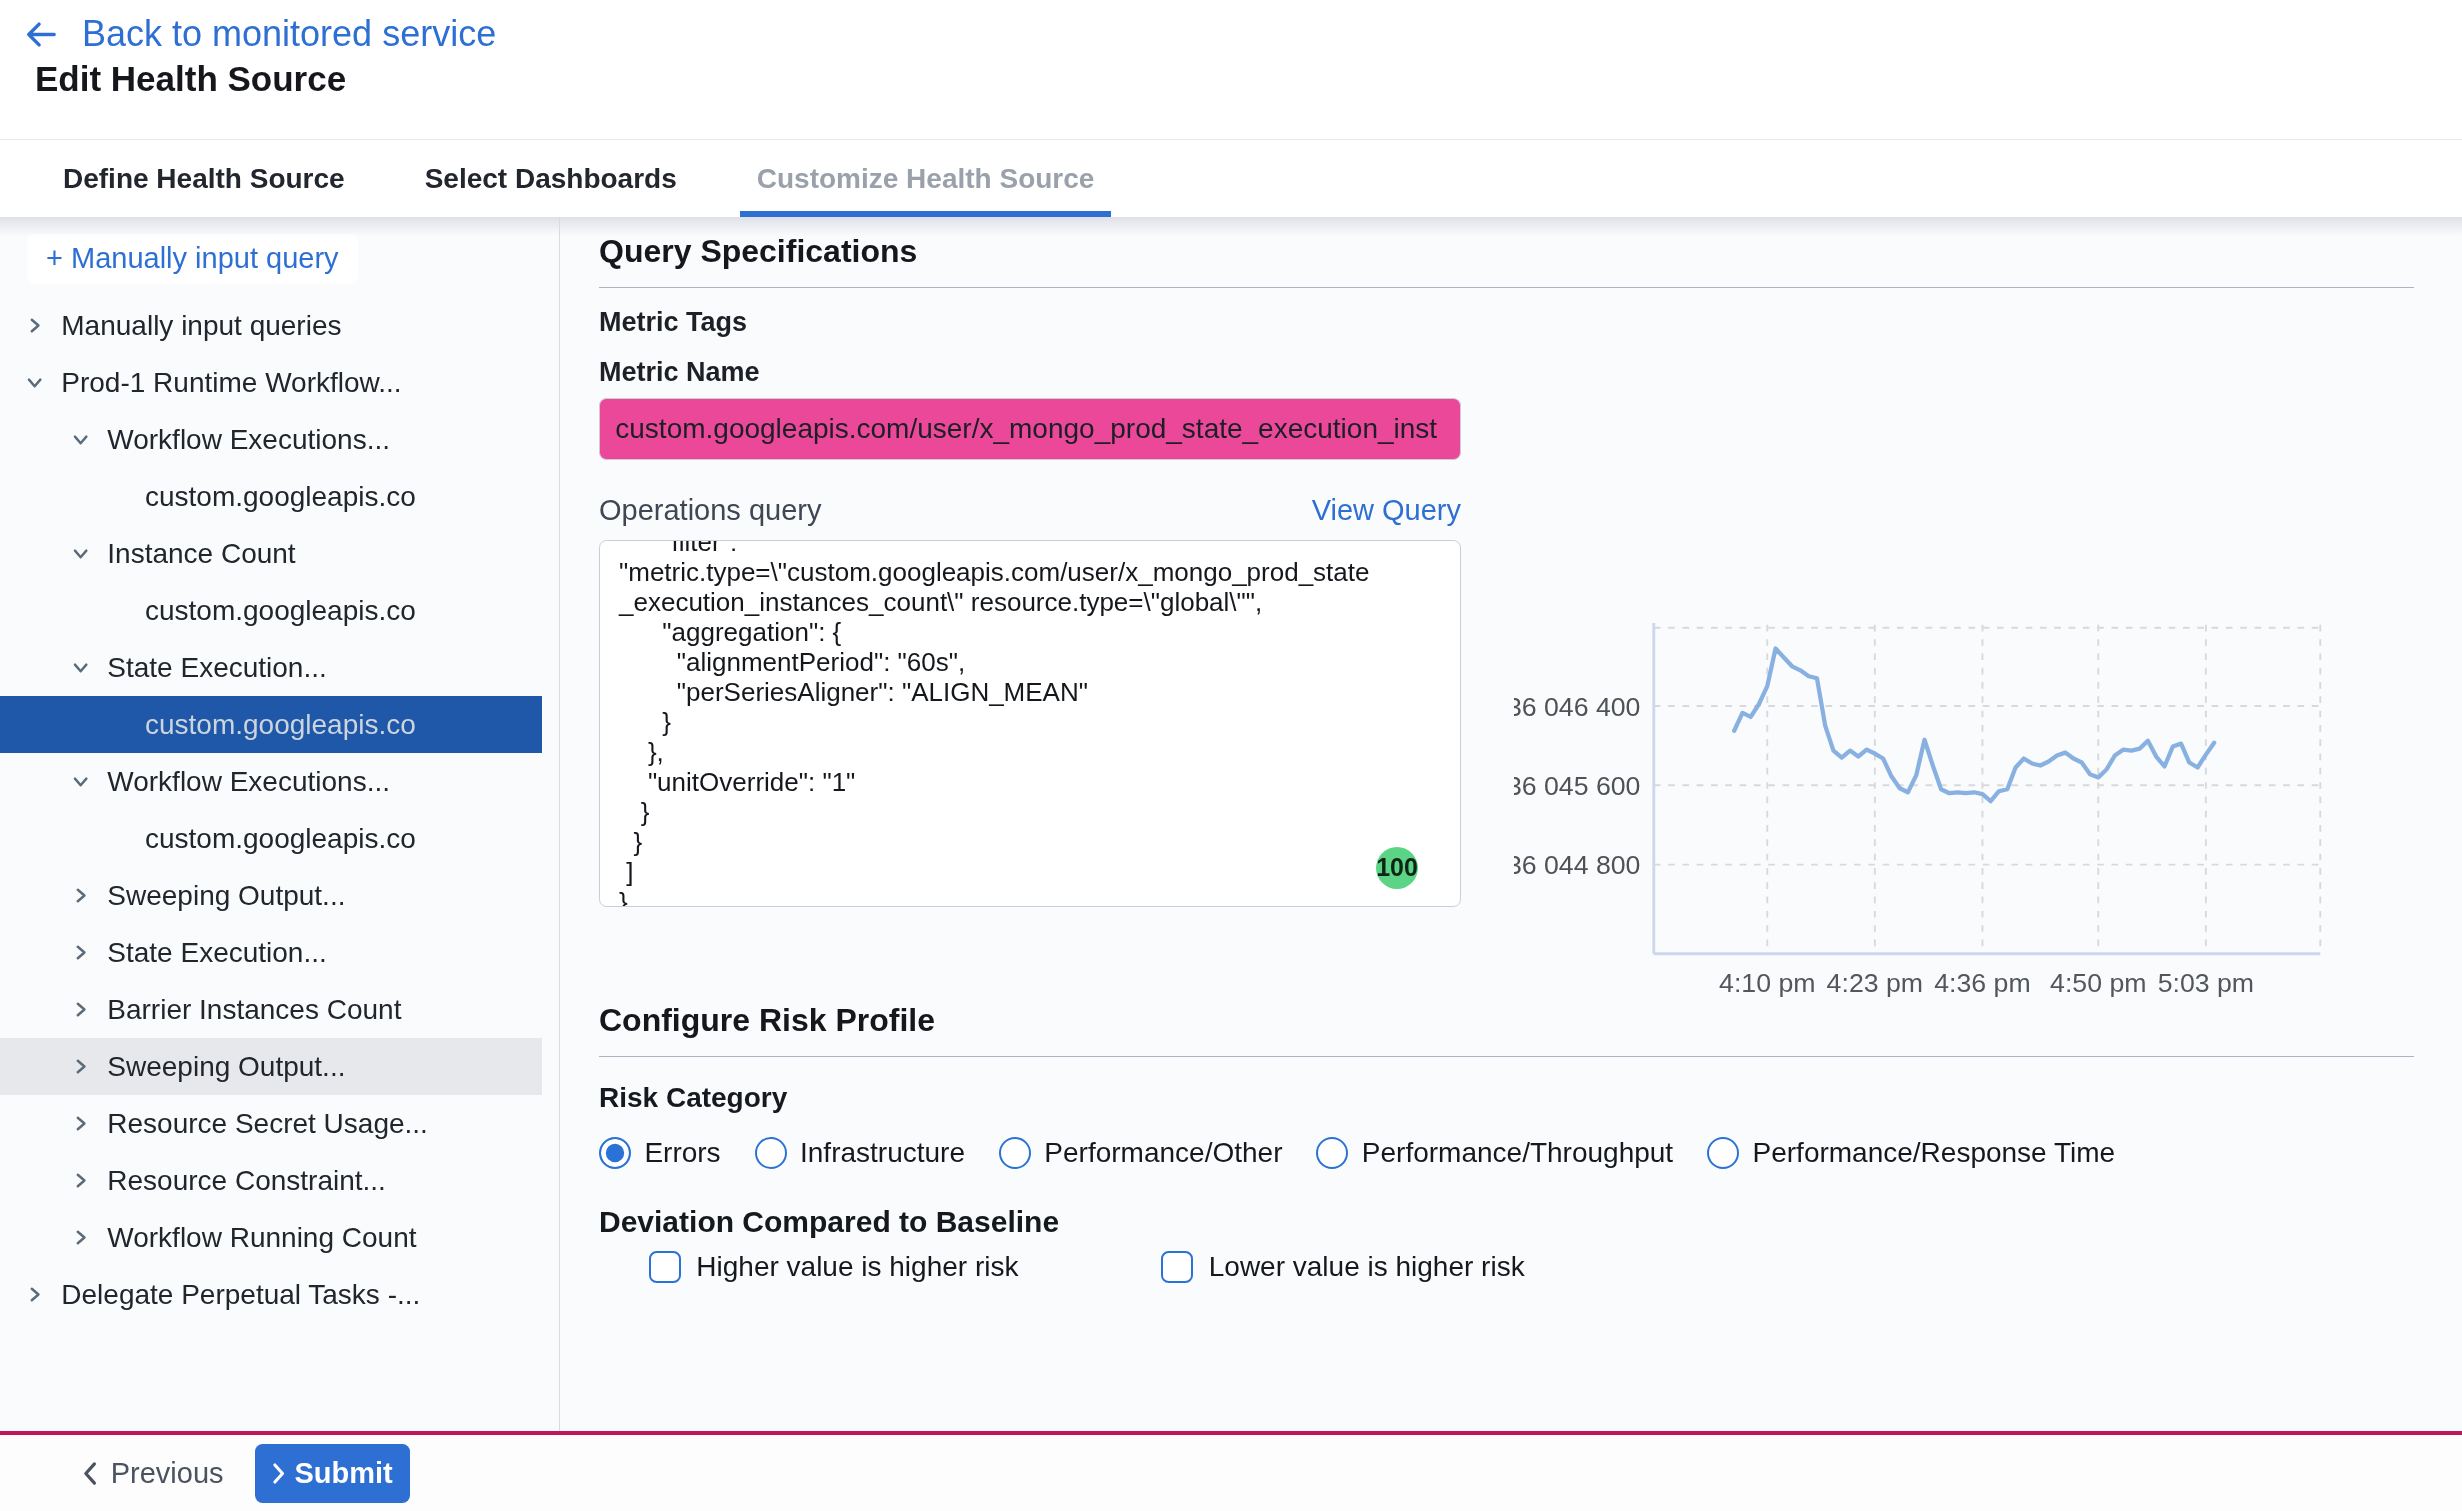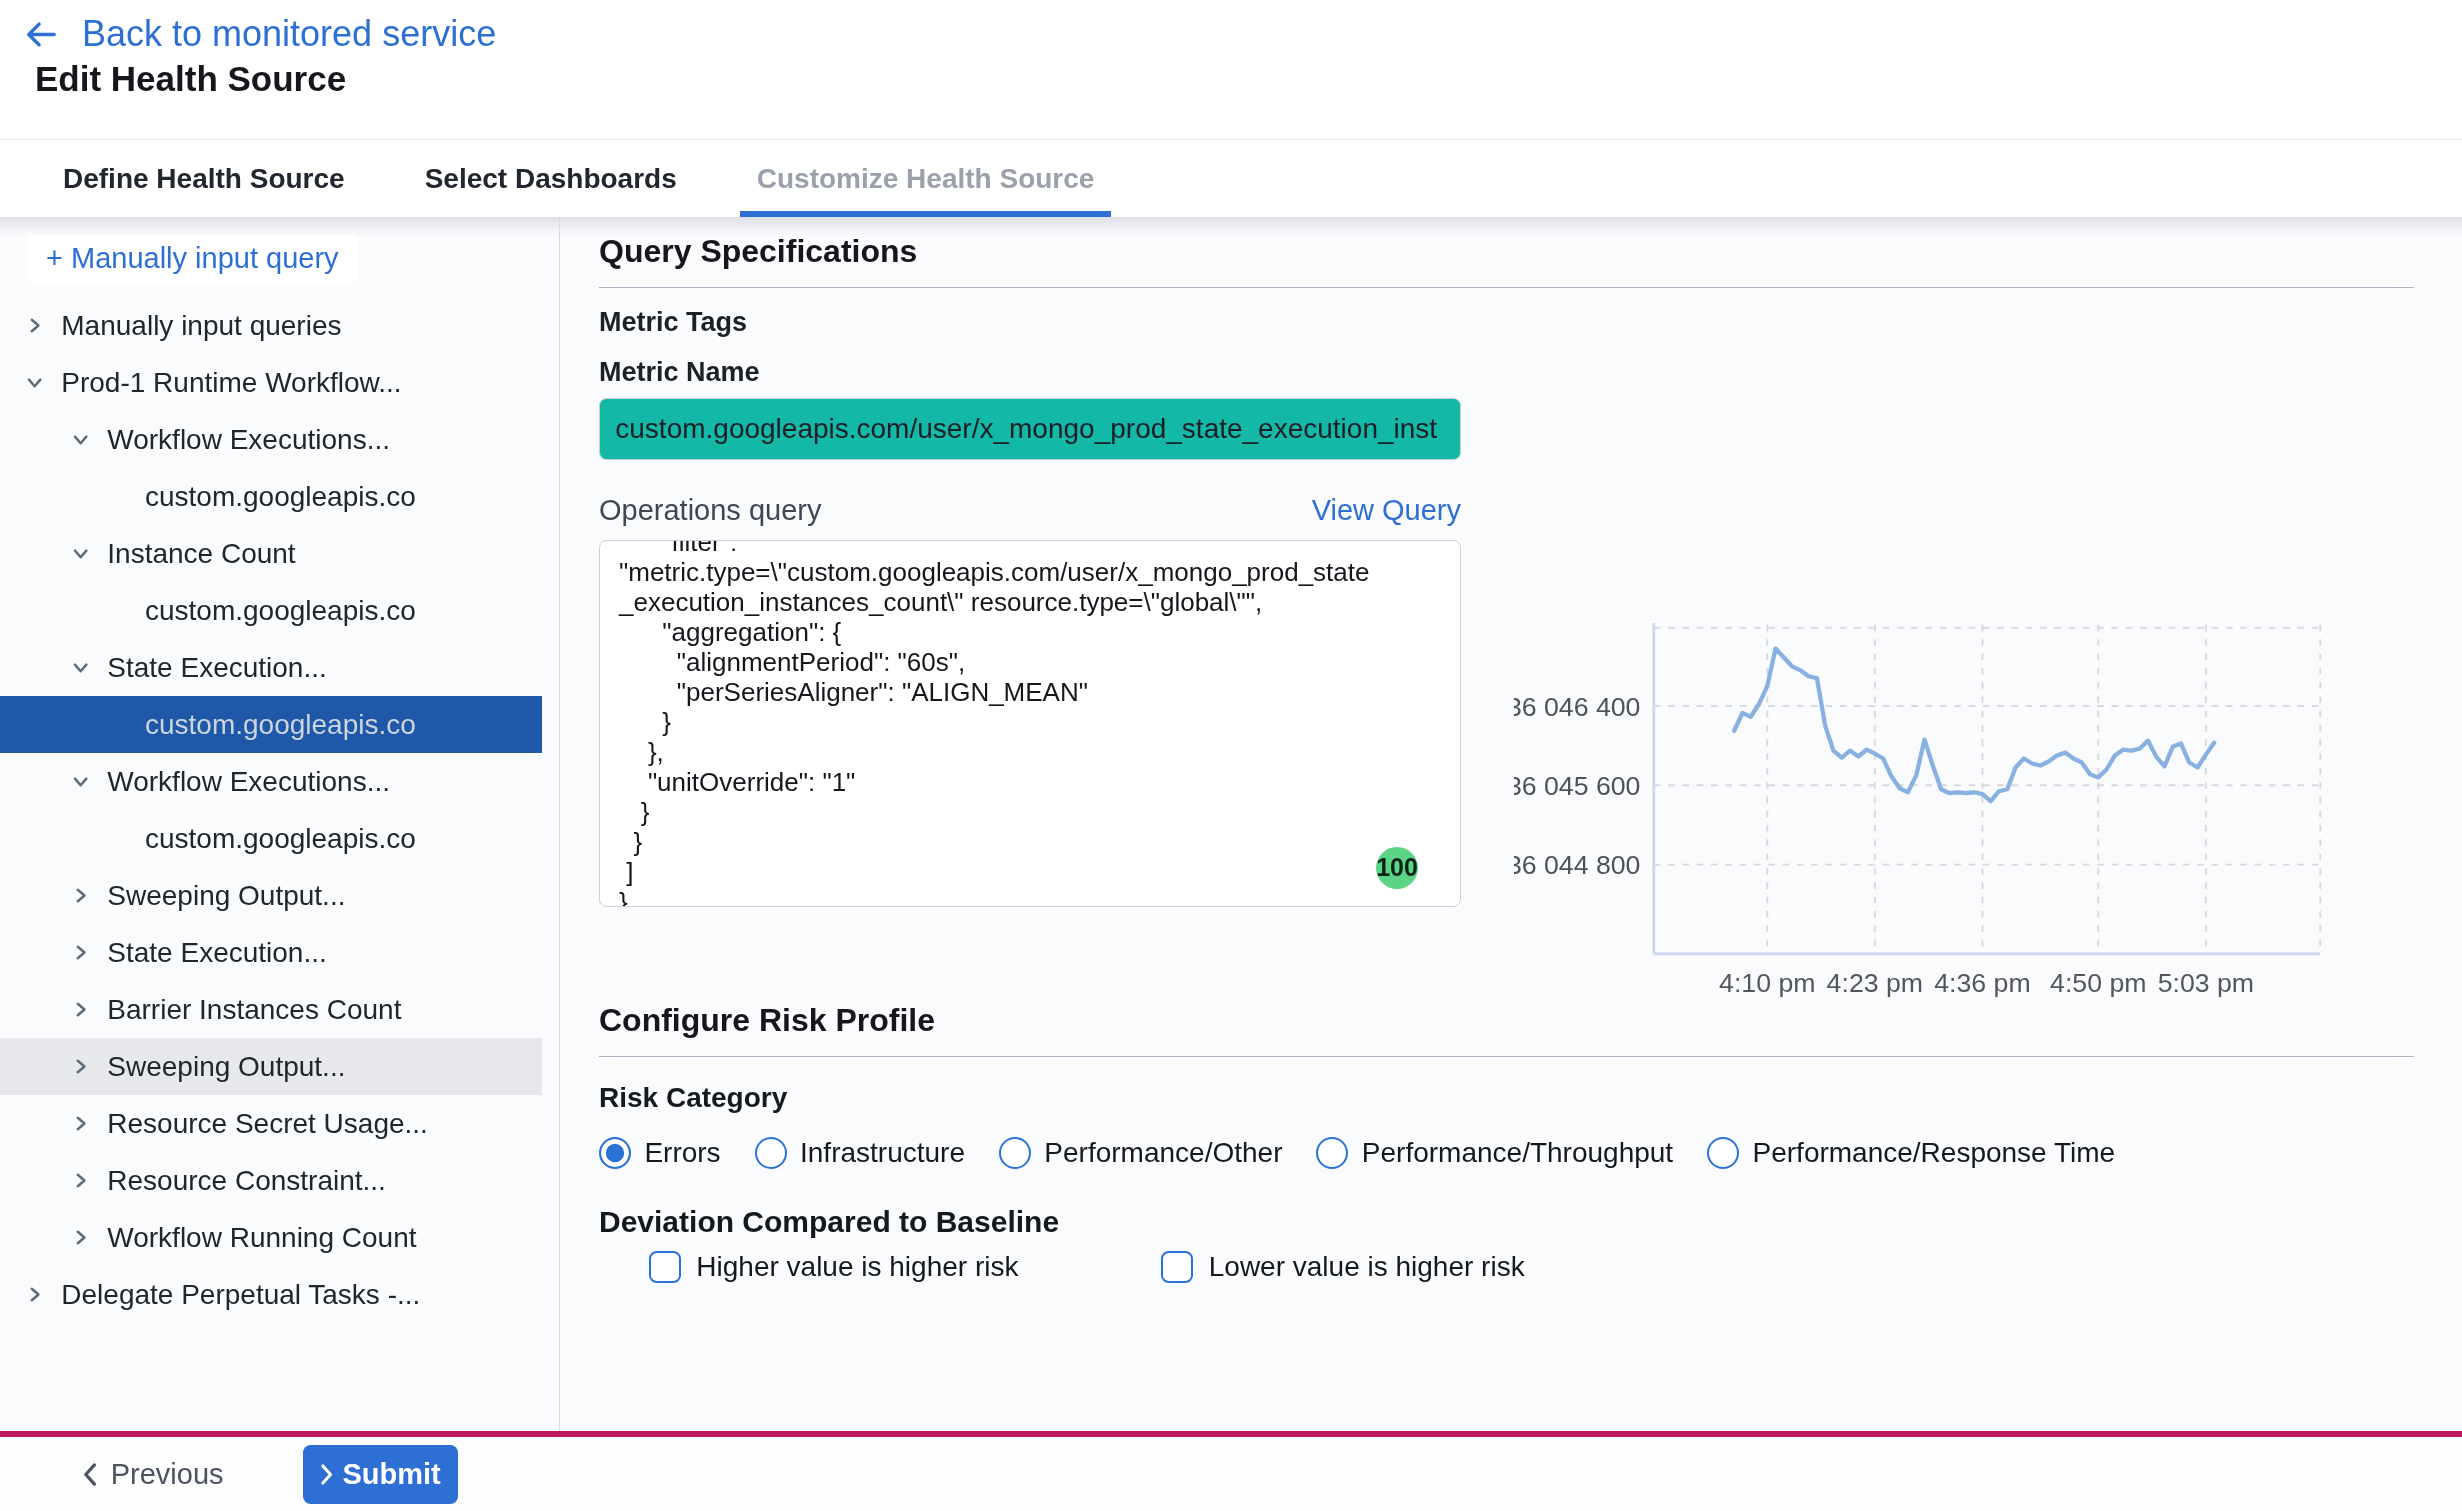--- a/index.html
+++ b/index.html
@@ -44,21 +44,21 @@
   .divider { height:1px; background:#b0b2c3; width:1815px; margin-top:16px; }
 
   .field-label { font-size:27px; font-weight:600; color:#1d2127; margin-top:19px; }
   .tags-box { width:862px; height:62px; margin-top:9.5px; background:#fff;
     border:1px solid #cbcdd8; border-radius:7.6px; display:flex; align-items:center;
     padding-left:12.4px; cursor:text; }
   .chip { display:inline-flex; align-items:center; gap:11.5px; background:#5c6671;
     color:#eef1f4; font-size:27px; border-radius:5.7px; padding:6.7px 13.4px 8.6px 15.3px; }
   .chip .x { color:#aab3bc; font-size:25px; cursor:pointer; }
 
-  .metric-input { width:862px; height:62px; margin-top:9.5px; background:#14b8a6;
+  .metric-input { width:862px; height:62px; margin-top:9.5px; background:#ec4899;
     border:1px solid #cbcdd8; border-radius:7.6px; font-family:inherit; font-size:28px;
     color:#1c1f26; padding:0 15.3px; }
 
   .ops-row { width:862px; display:flex; justify-content:space-between; align-items:flex-end;
     margin-top:34px; }
   .ops-label { font-size:29px; color:#3f4754; }
   .view-query { font-size:29px; color:#2e6fd3; font-weight:500; cursor:pointer; text-decoration:none; }
 
   .query-box { width:862px; height:367px; margin-top:13.4px; background:#fff;
     border:1px solid #cbcdd8; border-radius:7.6px; position:relative; overflow:hidden; }
@@ -76,22 +76,22 @@
   .radio.on { background:#2b72d7; box-shadow: inset 0 0 0 4.8px #fff; }
 
   .dev-label { font-size:30px; font-weight:600; color:#15181d; margin-top:36px; }
   .check-row { display:flex; gap:143px; align-items:center; margin-top:12px; padding-left:50px; }
   .check-item { display:flex; align-items:center; gap:15.3px; font-size:28px; color:#15181d; cursor:pointer; }
   .checkbox { width:32px; height:32px; border-radius:7.6px; border:2.9px solid #2b72d7; background:#fff; flex:none; }
 
   .chart-wrap { position:absolute; left:954px; top:384px; width:907px; height:410px; }
 
   
-  .footer { height:80px; background:#fdfdfe; border-top:6px solid #be185d; display:flex;
-    align-items:center; padding-left:82px; gap:79px; }
+  .footer { height:80px; background:#fdfdfe; border-top:4px solid #be185d; display:flex;
+    align-items:center; padding-left:82px; gap:31px; }
   .prev-btn { display:flex; align-items:center; gap:13.4px; color:#4b535f; font-size:29px;
     font-weight:500; background:none; border:none; font-family:inherit; cursor:pointer; }
   .submit-btn { display:flex; align-items:center; gap:9.5px; background:#2e6fd3; color:#fff;
     font-size:29px; font-weight:600; border:none; border-radius:7.6px; height:59px;
     padding:0 17px; font-family:inherit; cursor:pointer; }
 </style>
 </head>
 <body>
 
 <div class="header">

